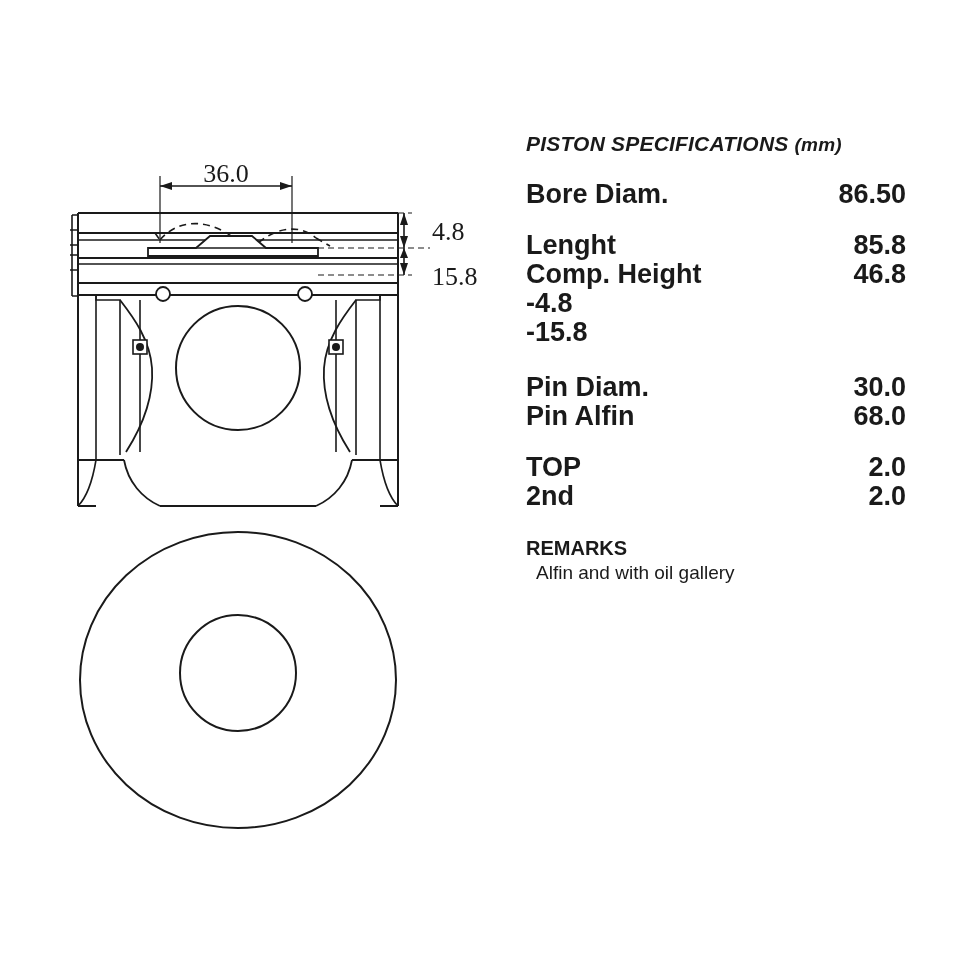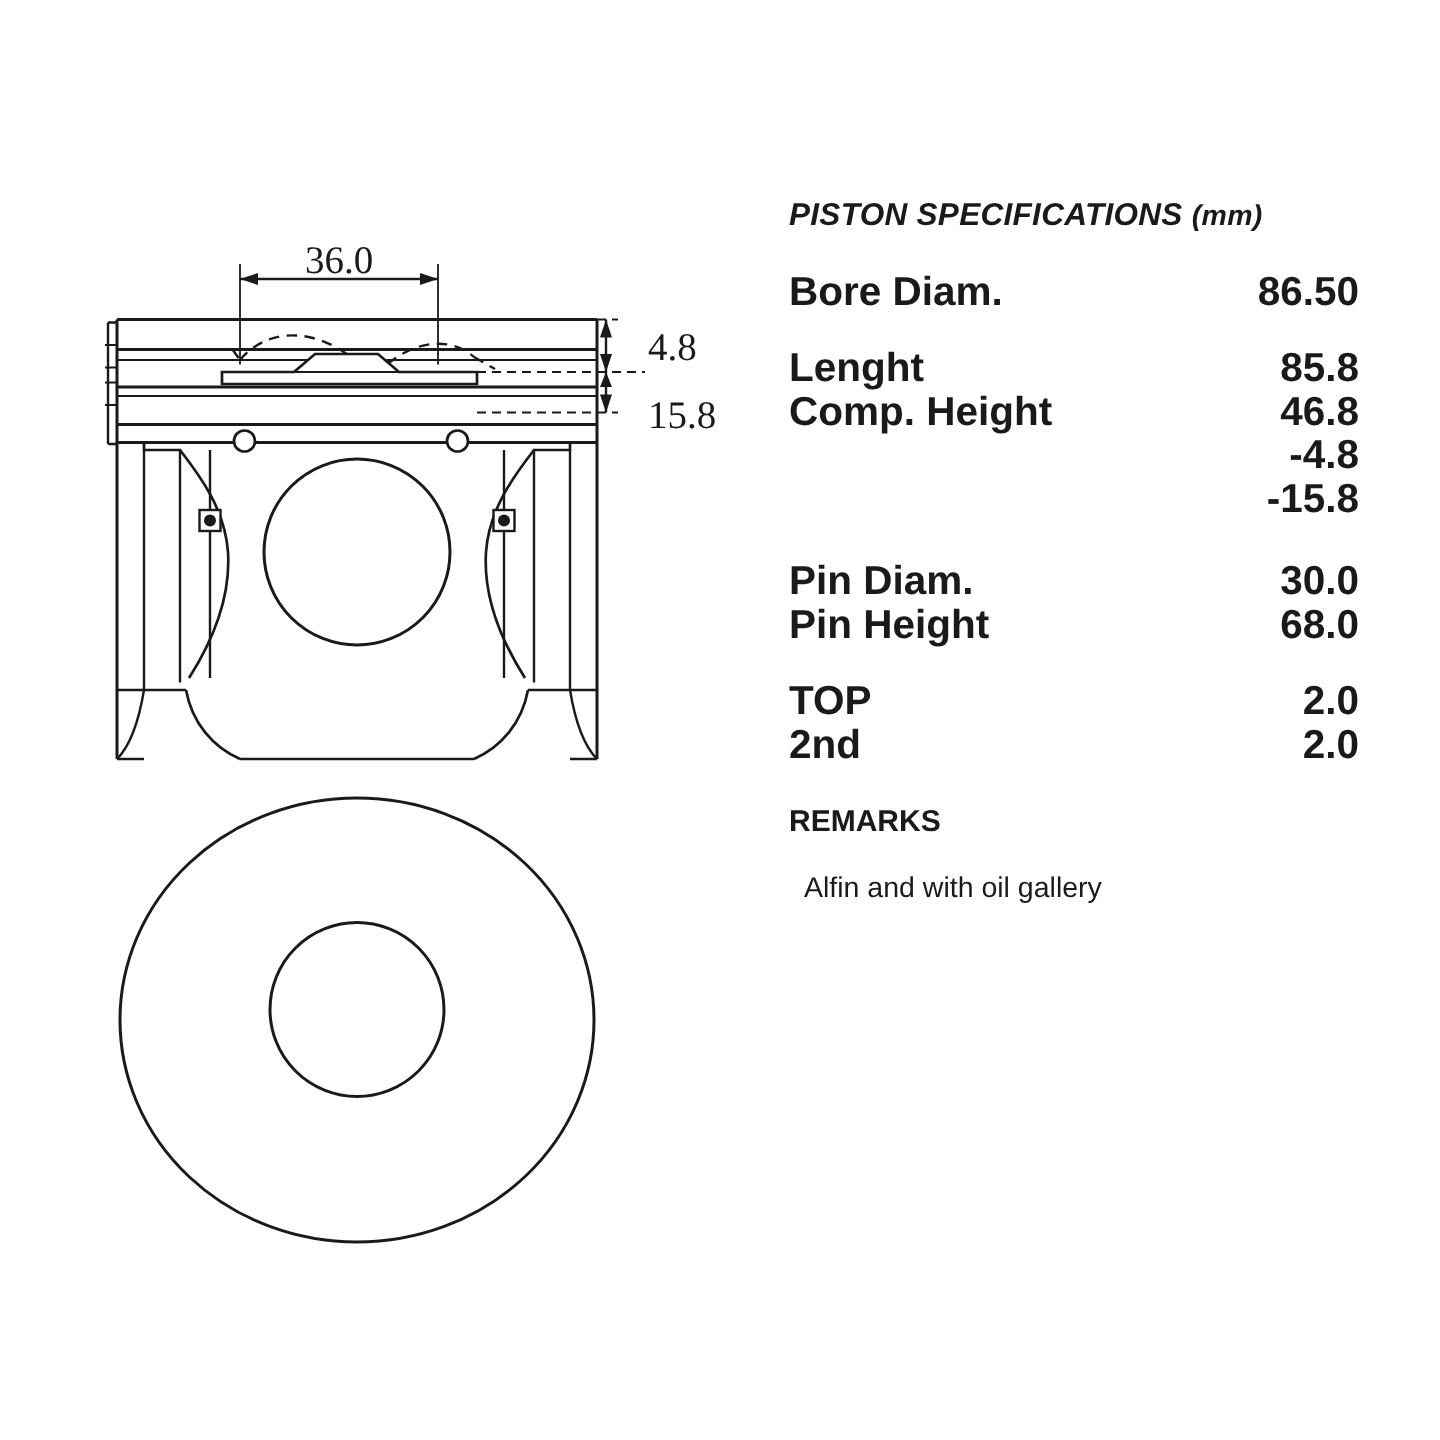--- a/index.html
+++ b/index.html
@@ -52,27 +52,27 @@
     display: flex;
     justify-content: space-between;
     align-items: baseline;
     font-size: 27px;
     font-weight: bold;
     line-height: 29px;
     white-space: nowrap;
   }
   .row .label { text-align: left; }
   .row .value { text-align: right; }
-  .row.value-only { justify-content: flex-end; }
+  .row.value-only { justify-content: flex-start; }
   .gap-lg { height: 26px; }
   .gap-md { height: 22px; }
   .remarks-head {
     font-size: 20px;
     font-weight: bold;
-    margin-bottom: 22px;
+    margin-bottom: 2px;
   }
   .remarks-text {
     font-size: 19px;
     font-weight: normal;
     padding-left: 10px;
   }
   .dim-text {
     font-size: 26px;
     font-weight: normal;
     fill: #1a1a1a;
@@ -202,21 +202,21 @@
     </div>
 
     <div class="gap-lg"></div>
 
     <div class="row">
       <span class="label">Pin Diam.</span>
       <span class="value">30.0</span>
     </div>
 
     <div class="row">
-      <span class="label">Pin Height</span>
+      <span class="label">Pin Alfin</span>
       <span class="value">68.0</span>
     </div>
 
     <div class="gap-md"></div>
 
 
     <div class="row">
       <span class="label">TOP</span>
       <span class="value">2.0</span>
     </div>

